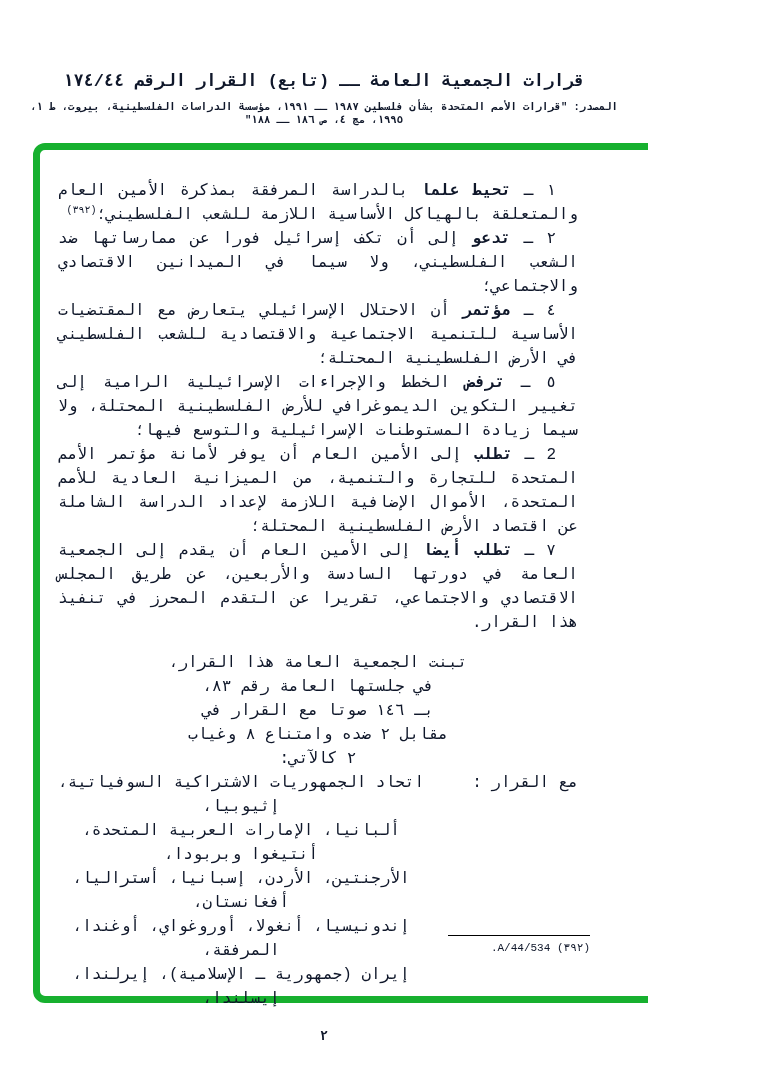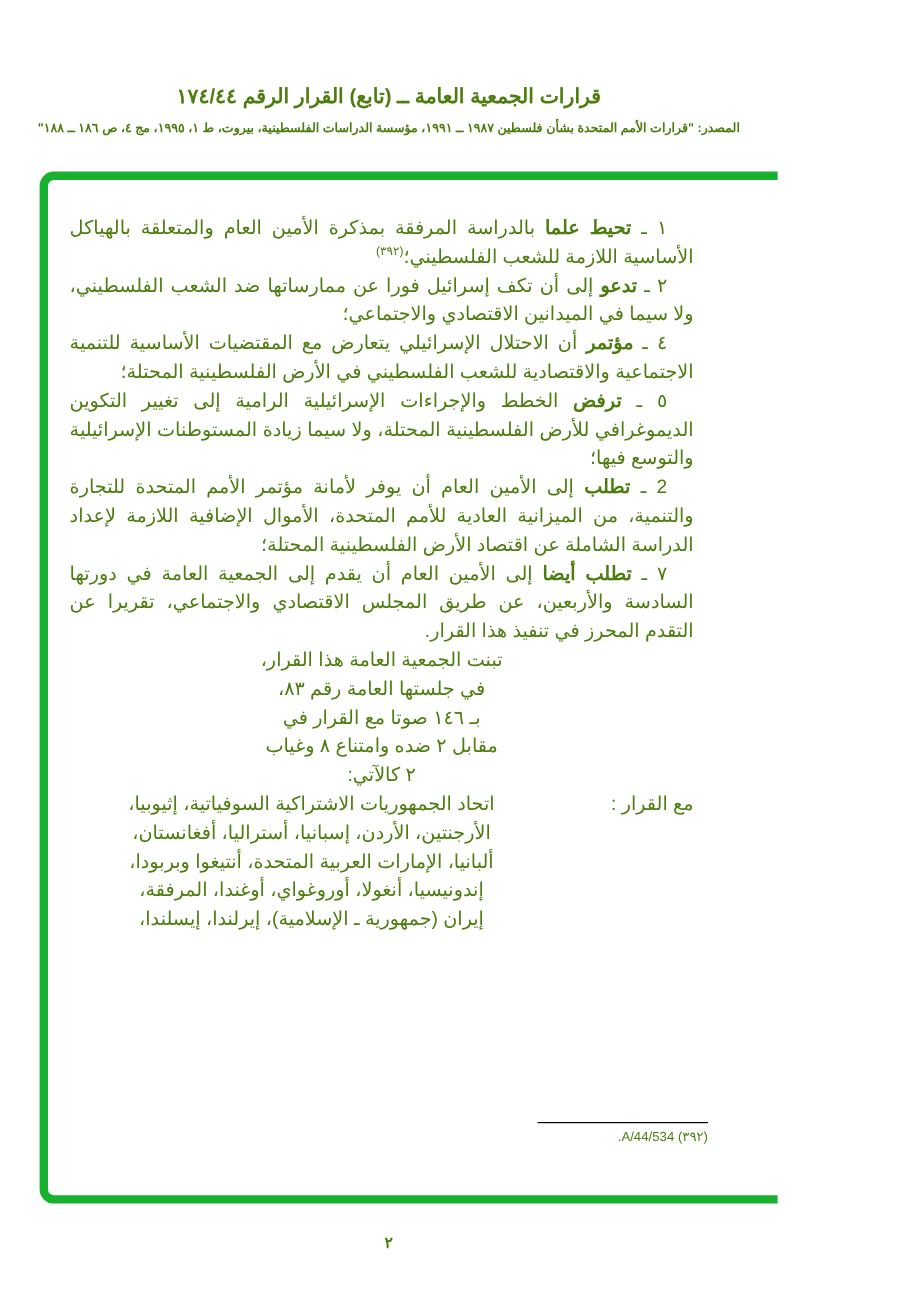--- a/index.html
+++ b/index.html
@@ -1,22 +1,22 @@
 <!DOCTYPE html>
 <html lang="ar"><head>
 <meta charset="utf-8">
 <style>
   html,body { margin:0; padding:0; }
   .page {
     position: relative;
     width: 648px;
     height: 1078px;
     background: #ffffff;
-    font-family: Liberation Sans, sans-serif;
-    color: #4d7c0f;
+    font-family: Liberation Mono, monospace;
+    color: #0f172a;
     overflow: hidden;
   }
   .header { position: absolute; top: 70px; left: 0; right: 0; text-align: center; direction: rtl; }
   .title  { font-size: 17px; font-weight: bold; letter-spacing: 0; }
   .source { margin-top: 9px; font-size: 10.5px; font-weight: bold; padding: 0 28px; }
   .green-box {
     position: absolute;
     left: 33px; top: 143px;
     width: 698px; height: 860px;
     border: 7px solid #17b02f;
@@ -29,21 +29,21 @@
     top: 179px; right: 70px;
     width: 520px;
     direction: rtl;
     font-size: 16px;
     line-height: 24px;
     text-align: justify;
   }
   .para { text-indent: 22px; }
   .para b { font-weight: bold; }
   sup.fn { font-size: 10px; line-height: 0; }
-  .adoption { margin-top: 0; }
+  .adoption { margin-top: 16px; }
   .adoption .ad-line { text-align: center; text-indent: 0; }
   .vote { display: flex; gap: 10px; }
   .vote-label { white-space: nowrap; margin-left: 38px; }
   .vote-countries { flex: 1; }
   .vote-countries .country-line { text-align: center; }
   .footnote {
     position: absolute;
     top: 923px; right: 58px;
     width: 142px;
     border-top: 1.5px solid #000;
@@ -87,22 +87,22 @@
         <div class="ad-line">تبنت الجمعية العامة هذا القرار،</div>
         <div class="ad-line">في جلستها العامة رقم ٨٣،</div>
         <div class="ad-line">بـ ١٤٦ صوتا مع القرار في</div>
         <div class="ad-line">مقابل ٢ ضده وامتناع ٨ وغياب</div>
         <div class="ad-line">٢ كالآتي:</div>
       </div>
     <div class="vote">
       <div class="vote-label">مع القرار :</div>
       <div id="vote-lines" class="vote-countries">
           <div class="country-line">اتحاد الجمهوريات الاشتراكية السوفياتية، إثيوبيا،</div>
+          <div class="country-line">ألبانيا، الإمارات العربية المتحدة، أنتيغوا وبربودا،</div>
           <div class="country-line">الأرجنتين، الأردن، إسبانيا، أستراليا، أفغانستان،</div>
-          <div class="country-line">ألبانيا، الإمارات العربية المتحدة، أنتيغوا وبربودا،</div>
           <div class="country-line">إندونيسيا، أنغولا، أوروغواي، أوغندا، المرفقة،</div>
           <div class="country-line">إيران (جمهورية ـ الإسلامية)، إيرلندا، إيسلندا،</div>
         </div>
     </div>
   </div>
 
   <div class="footnote">
     <span>(٣٩٢)</span>
     <span>A/44/534.</span>
   </div>

